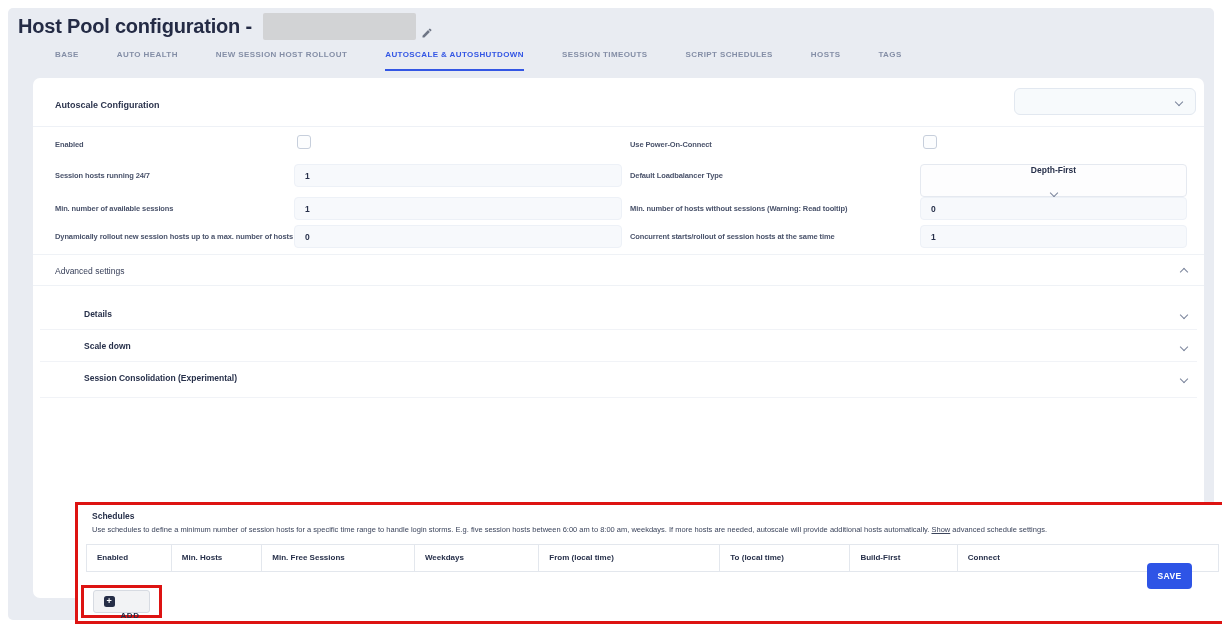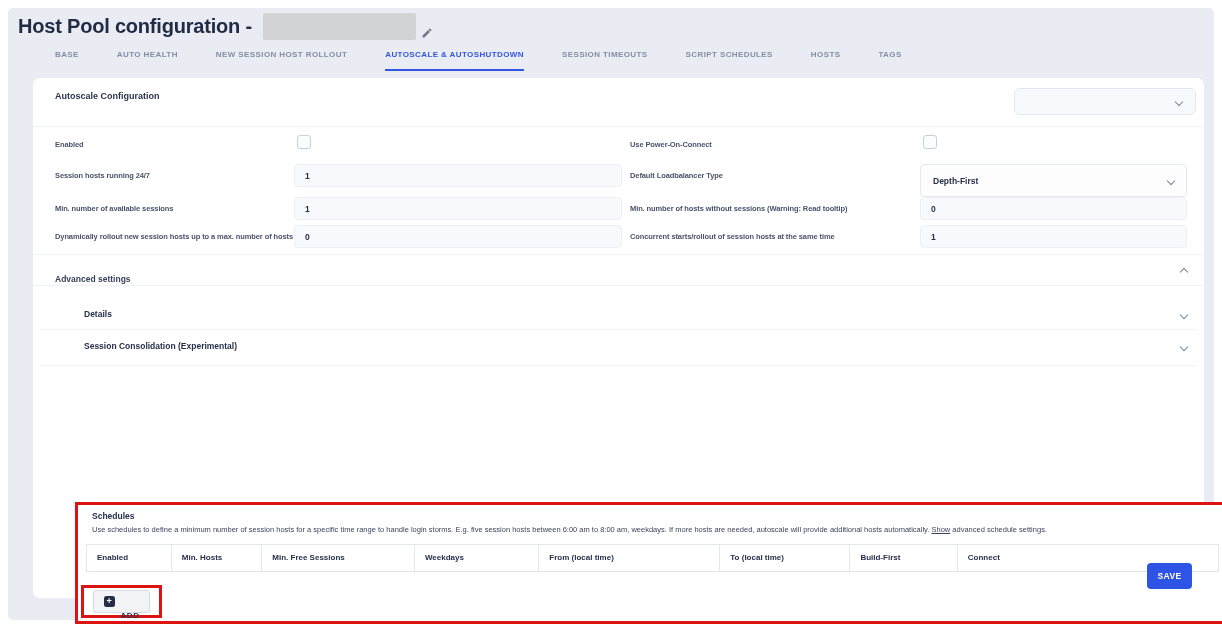--- a/index.html
+++ b/index.html
@@ -12,43 +12,43 @@
   .redacted { position:absolute; left:263px; top:13px; width:153px; height:27px; background:#d2d3d5; border-radius:2px; }
   .edit-ic { position:absolute; left:421px; top:27px; width:12px; height:12px; cursor:pointer; }
 
   
   .tabs { position:absolute; left:55px; top:50px; display:flex; gap:38px; align-items:flex-start; }
   .tab { font-size:8px; font-weight:700; color:#848ea6; letter-spacing:0.4px; padding-bottom:10px; border-bottom:2.5px solid transparent; cursor:pointer; white-space:nowrap; }
   .tab.active { color:#3356e4; border-bottom-color:#3356e4; }
 
   
   .card { position:absolute; left:33px; top:78px; width:1171px; height:520px; background:#ffffff; border-radius:7px; }
-  .cfg-title { position:absolute; left:22px; top:13px; font-size:9px; font-weight:700; color:#2c344d; }
+  .cfg-title { position:absolute; left:22px; top:22px; font-size:9px; font-weight:700; color:#2c344d; }
   .top-dd { position:absolute; left:981px; top:10px; width:182px; height:27px; background:#f7fafc; border:1px solid #e2e8f0; border-radius:6px; display:flex; align-items:center; justify-content:flex-end; padding-right:13px; cursor:pointer; }
   .top-dd .val { flex:1; font-size:8px; color:#2c344d; padding-left:10px; }
   .hdr-divider { position:absolute; left:0; top:48px; width:100%; height:1px; background:#eef1f6; }
 
   
   .f-row { position:absolute; left:0; width:100%; height:24px; }
   .f-label { position:absolute; top:0; height:24px; line-height:24px; font-size:7.5px; font-weight:600; color:#49526a; letter-spacing:-0.1px; white-space:nowrap; overflow:hidden; }
   .f-label.l { left:22px; width:238px; }
   .f-label.r { left:597px; width:285px; }
   .ctl { position:absolute; top:0; }
   .ctl.l { left:261px; width:328px; }
   .ctl.r { left:887px; width:267px; }
   .cbx { width:14px; height:14px; margin-left:3px; margin-top:2px; border:1.5px solid #c7cfdc; border-radius:3px; background:#fcfdfe; cursor:pointer; }
   .num-input { width:100%; height:23px; background:#f7f9fc; border:1px solid #edf1f7; border-radius:4px; font-family:"Liberation Sans",sans-serif; font-size:8.5px; font-weight:700; color:#27304a; padding:0 10px; outline:none; }
-  .sel { width:100%; height:33px; background:#fdfdfe; border:1px solid #e5e9f0; border-radius:4px; display:flex; align-items:center; justify-content:space-between; padding:0 12px; font-size:8.5px; font-weight:700; color:#27304a; cursor:pointer; }
+  .sel { width:100%; height:33px; background:#fdfdfe; border:1px solid #e5e9f0; border-radius:4px; display:flex; align-items:center; justify-content:space-between; padding:0 12px; font-size:8.5px; font-weight:700; color:#27304a; cursor:pointer;flex-direction:column; }
 
   .chev { width:6px; height:6px; border-right:1.5px solid #7a849b; border-bottom:1.5px solid #7a849b; transform:rotate(45deg); flex:0 0 auto; }
   .chev.up { transform:rotate(225deg); }
 
   
   .adv-hdr { position:absolute; left:0; top:176px; width:100%; height:32px; border-top:1px solid #eff2f6; border-bottom:1px solid #eff2f6; cursor:pointer; }
-  .adv-hdr .lbl { position:absolute; left:22px; top:8px; height:32px; line-height:32px; font-size:8.5px; font-weight:700; color:#39415a; }
+  .adv-hdr .lbl { position:absolute; left:22px; top:0; height:32px; line-height:32px; font-size:8.5px; font-weight:400; color:#39415a; }
   .adv-hdr .chev { position:absolute; right:17px; top:14px; }
   .sub-list { position:absolute; left:7px; top:220px; width:1157px; border-bottom:1px solid #f1f3f7; }
   .acc-row { position:relative; height:32px; border-bottom:1px solid #f1f3f7; cursor:pointer; }
   .acc-row:last-child { border-bottom:none; height:35px; }
   .acc-row .lbl { position:absolute; left:44px; top:0; height:100%; line-height:32px; font-size:8.5px; font-weight:800; color:#27304a; }
   .acc-row .chev { position:absolute; right:10px; top:14px; }
 
   
   .sched-box { position:absolute; left:42px; top:424px; width:1155px; height:122px; border:3px solid #dd1312; background:#fff; overflow:hidden; }
   .sched-title { position:absolute; left:14px; top:6px; font-size:8.5px; font-weight:800; color:#27304a; }
@@ -148,20 +148,24 @@
       <div class="lbl">Advanced settings</div>
       <span class="chev up"></span>
     </div>
 
     <div class="sub-list">
       <div class="acc-row">
         <div class="lbl">Details</div>
         <span class="chev"></span>
       </div>
       <div class="acc-row">
+        <div class="lbl">Scale down</div>
+        <span class="chev"></span>
+      </div>
+      <div class="acc-row">
         <div class="lbl">Session Consolidation (Experimental)</div>
         <span class="chev"></span>
       </div>
     </div>
 
     <div class="sched-box">
       <div class="sched-title">Schedules</div>
       <div class="sched-desc">
         <span>Use schedules to define a minimum number of session hosts for a specific time range to handle login storms. E.g. five session hosts between 6:00 am to 8:00 am, weekdays. If more hosts are needed, autoscale will provide additional hosts automatically. </span><span class="link">Show</span><span> advanced schedule settings.</span>
       </div>

